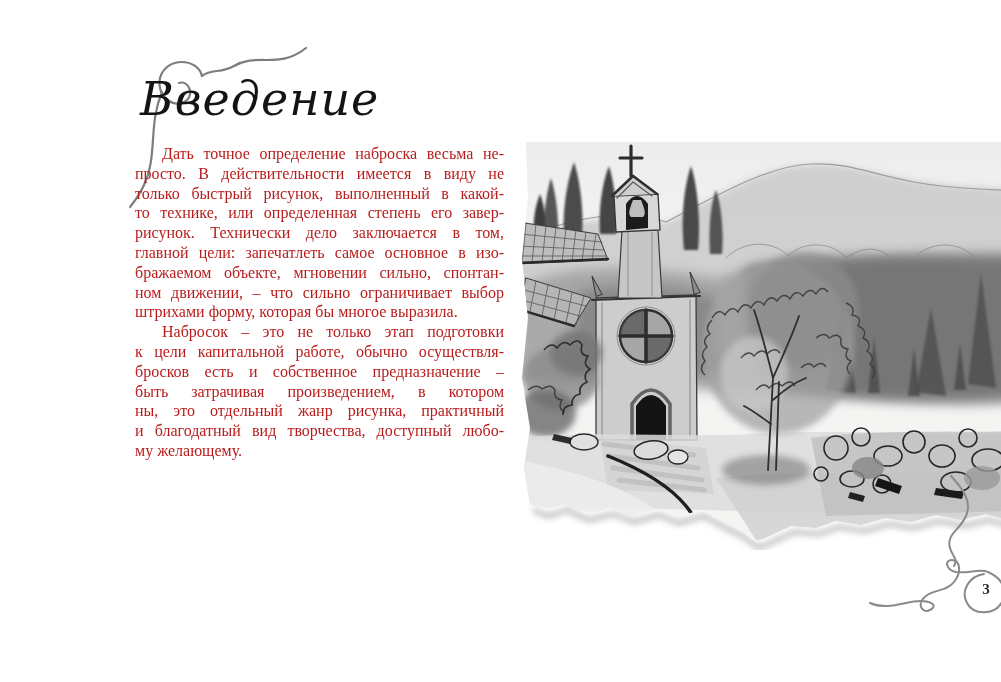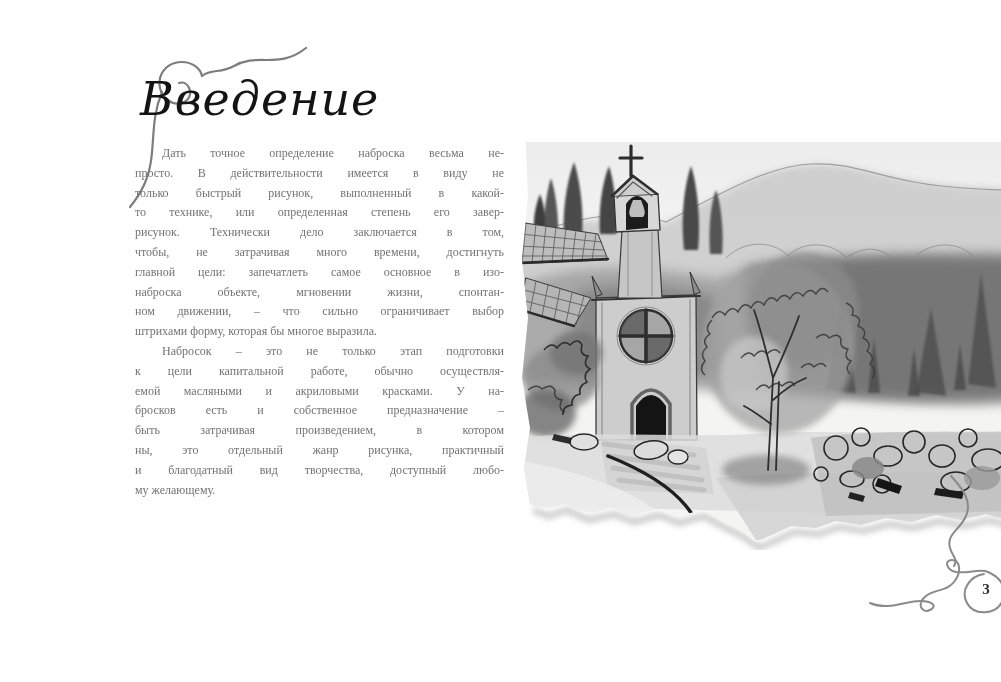--- a/index.html
+++ b/index.html
@@ -3,22 +3,22 @@
 <meta charset="utf-8">
 <style>
   html,body{margin:0;padding:0;background:#fff;}
   #page{position:relative;width:1001px;height:682px;background:#ffffff;overflow:hidden;
         font-family:"Liberation Serif","DejaVu Serif",serif;margin-left:48px;}
   
   #title{position:absolute;left:92px;top:72px;width:330px;height:62px;
          font-family:"DejaVu Serif","Liberation Serif",serif;
          font-style:italic;font-size:46px;color:#141414;letter-spacing:1px;}
   
-  #textcol{position:absolute;left:87px;top:144px;width:369px;color:#737373;
-           font-size:12px;}
+  #textcol{position:absolute;left:87px;top:144px;width:369px;color:#b91c1c;
+           font-size:16px;}
   .para{margin:0;padding:0;}
   .line{height:19.8px;line-height:19.8px;text-align:justify;text-align-last:justify;
         overflow:hidden;white-space:normal;}
   .line.last{text-align-last:left;}
   .line.first{text-indent:27px;}
   
   #flourish-top{position:absolute;left:40px;top:30px;}
   #footer{position:absolute;left:820px;top:470px;width:181px;height:170px;}
   #pagenum{position:absolute;left:107px;top:111px;width:22px;text-align:center;
            font-size:15px;font-weight:bold;color:#2b2b2b;}
@@ -40,30 +40,28 @@
 
   <div id="title">Введение</div>
 
   <div id="textcol">
       <div class="para">
         <div class="line first">Дать точное определение наброска весьма не-</div>
         <div class="line">просто. В действительности имеется в виду не</div>
         <div class="line">только быстрый рисунок, выполненный в какой-</div>
         <div class="line">то технике, или определенная степень его завер-</div>
         <div class="line">рисунок. Технически дело заключается в том,</div>
-        <div class="line">чтобы, не затрачивая много времени, достигнуть</div>
         <div class="line">главной цели: запечатлеть самое основное в изо-</div>
-        <div class="line">наброска объекте, мгновении жизни, спонтан-</div>
+        <div class="line">бражаемом объекте, мгновении сильно, спонтан-</div>
         <div class="line">ном движении, – что сильно ограничивает выбор</div>
         <div class="line last">штрихами форму, которая бы многое выразила.</div>
       </div>
       <div class="para">
         <div class="line first">Набросок – это не только этап подготовки</div>
         <div class="line">к цели капитальной работе, обычно осуществля-</div>
-        <div class="line">емой масляными и акриловыми красками. У на-</div>
         <div class="line">бросков есть и собственное предназначение –</div>
         <div class="line">быть затрачивая произведением, в котором</div>
         <div class="line">ны, это отдельный жанр рисунка, практичный</div>
         <div class="line">и благодатный вид творчества, доступный любо-</div>
         <div class="line last">му желающему.</div>
       </div>
     </div>
 
   <svg id="illo" width="533" height="412" viewBox="0 0 533 412">
     <defs>

